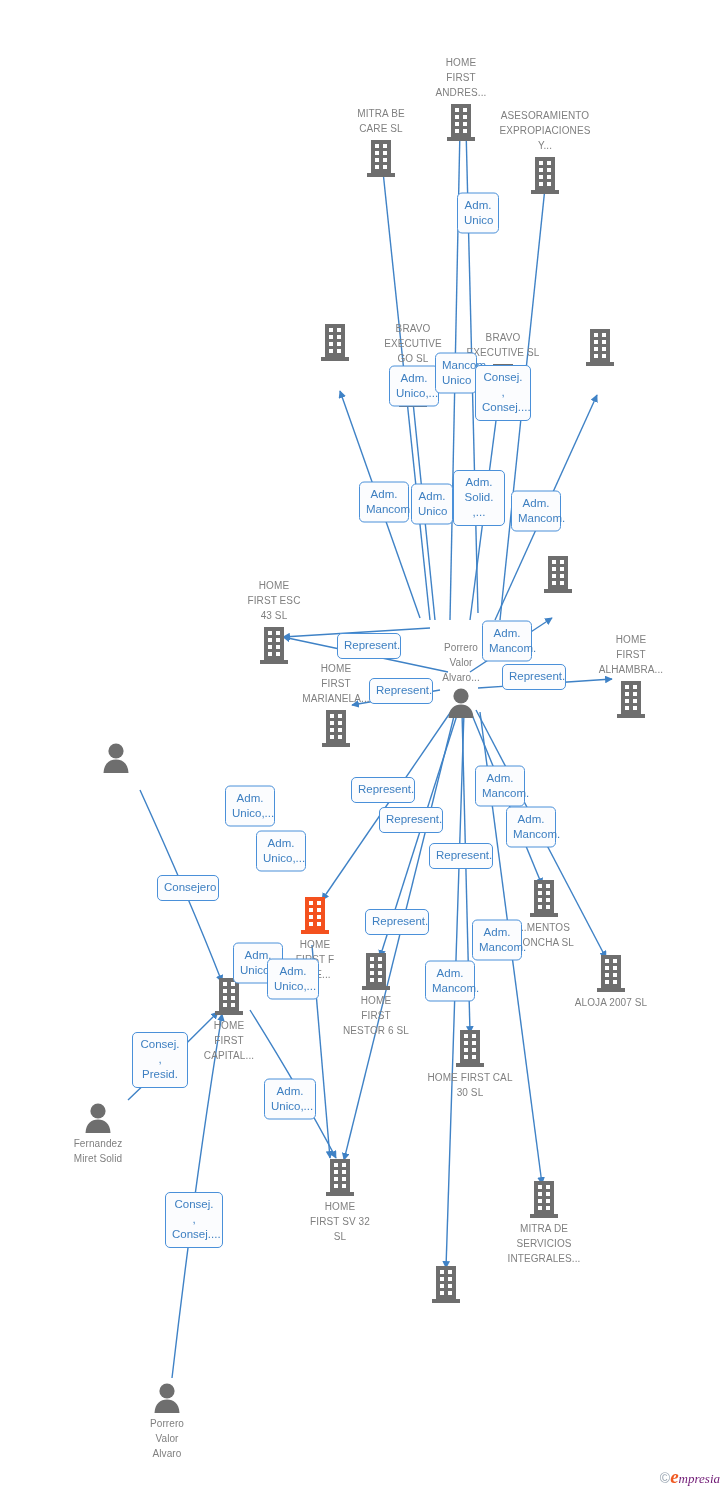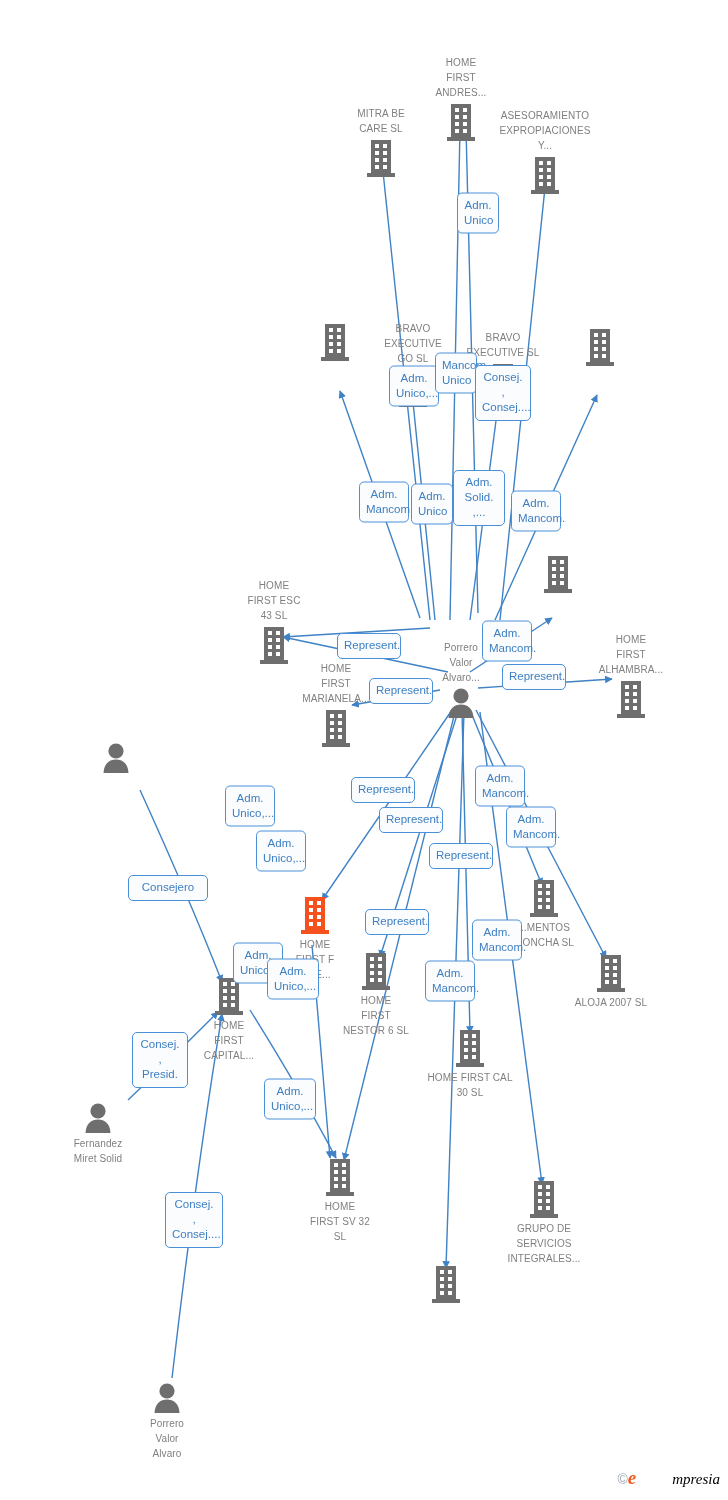--- a/index.html
+++ b/index.html
@@ -65,21 +65,21 @@
   .watermark {
     position: absolute;
     right: 8px;
     bottom: 12px;
     font-size: 15px;
     line-height: 18px;
     white-space: nowrap;
   }
   .watermark .cmark { color: #9aa6b2; font-size: 14px; }
   .watermark .wm-e { color: #f05a22; font-style: italic; font-weight: bold; font-family: "Liberation Serif", serif; font-size: 19px; }
-  .watermark .wm-rest { color: #000000; font-style: italic; font-family: "Liberation Serif", serif; font-size: 15px; margin-left: 36px; }
+  .watermark .wm-rest { color: #701a75; font-style: italic; font-family: "Liberation Serif", serif; font-size: 13px; }
 </style>
 </head>
 <body>
 
 <div id="canvas">
 
   <svg id="edge-layer" viewBox="0 0 728 1500" xmlns="http://www.w3.org/2000/svg">
     <defs>
       <marker id="arrow" viewBox="0 0 10 10" refX="9" refY="5" markerWidth="5.5" markerHeight="5.5" orient="auto-start-reverse">
         <path d="M 0 0 L 10 5 L 0 10 z" fill="#3f82c6"></path>
@@ -518,21 +518,21 @@
               <rect x="19" y="6" width="4" height="4"></rect>
               <rect x="11" y="13" width="4" height="4"></rect>
               <rect x="19" y="13" width="4" height="4"></rect>
               <rect x="11" y="20" width="4" height="4"></rect>
               <rect x="19" y="20" width="4" height="4"></rect>
               <rect x="11" y="27" width="4" height="4"></rect>
               <rect x="19" y="27" width="4" height="4"></rect>
             </g>
           </svg>
         </span>
-        <span class="caption">GRUPO DE
+        <span class="caption">MITRA DE
 SERVICIOS
 INTEGRALES...</span>
       </div>
       <div class="node cap-below" style="left: 446px; top: 1264px;">
         <span class="glyph">
           <svg width="34" height="40" viewBox="0 0 34 40" aria-hidden="true">
             <path fill="#6e6e6e" d="M7 2h20v33H7z"></path>
             <rect x="3" y="35" width="28" height="4" fill="#6e6e6e"></rect>
             <g fill="#ffffff">
               <rect x="11" y="6" width="4" height="4"></rect>
@@ -585,21 +585,21 @@
 Mancom.</div>
       <div class="edge-label" style="left: 531px; top: 827px; width: 50px;">Adm.
 Mancom.</div>
       <div class="edge-label" style="left: 383px; top: 790px; width: 64px;">Represent.</div>
       <div class="edge-label" style="left: 411px; top: 820px; width: 64px;">Represent.</div>
       <div class="edge-label" style="left: 461px; top: 856px; width: 64px;">Represent.</div>
       <div class="edge-label" style="left: 250px; top: 806px; width: 50px;">Adm.
 Unico,...</div>
       <div class="edge-label" style="left: 281px; top: 851px; width: 50px;">Adm.
 Unico,...</div>
-      <div class="edge-label" style="left: 168px; top: 888px; width: 80px;">Consejero</div>
+      <div class="edge-label" style="left: 188px; top: 888px; width: 62px;">Consejero</div>
       <div class="edge-label" style="left: 397px; top: 922px; width: 64px;">Represent.</div>
       <div class="edge-label" style="left: 497px; top: 940px; width: 50px;">Adm.
 Mancom.</div>
       <div class="edge-label" style="left: 258px; top: 963px; width: 50px;">Adm.
 Unico,...</div>
       <div class="edge-label" style="left: 293px; top: 979px; width: 52px;">Adm.
 Unico,...</div>
       <div class="edge-label" style="left: 450px; top: 981px; width: 50px;">Adm.
 Mancom.</div>
       <div class="edge-label" style="left: 160px; top: 1060px; width: 56px;">Consej. ,

